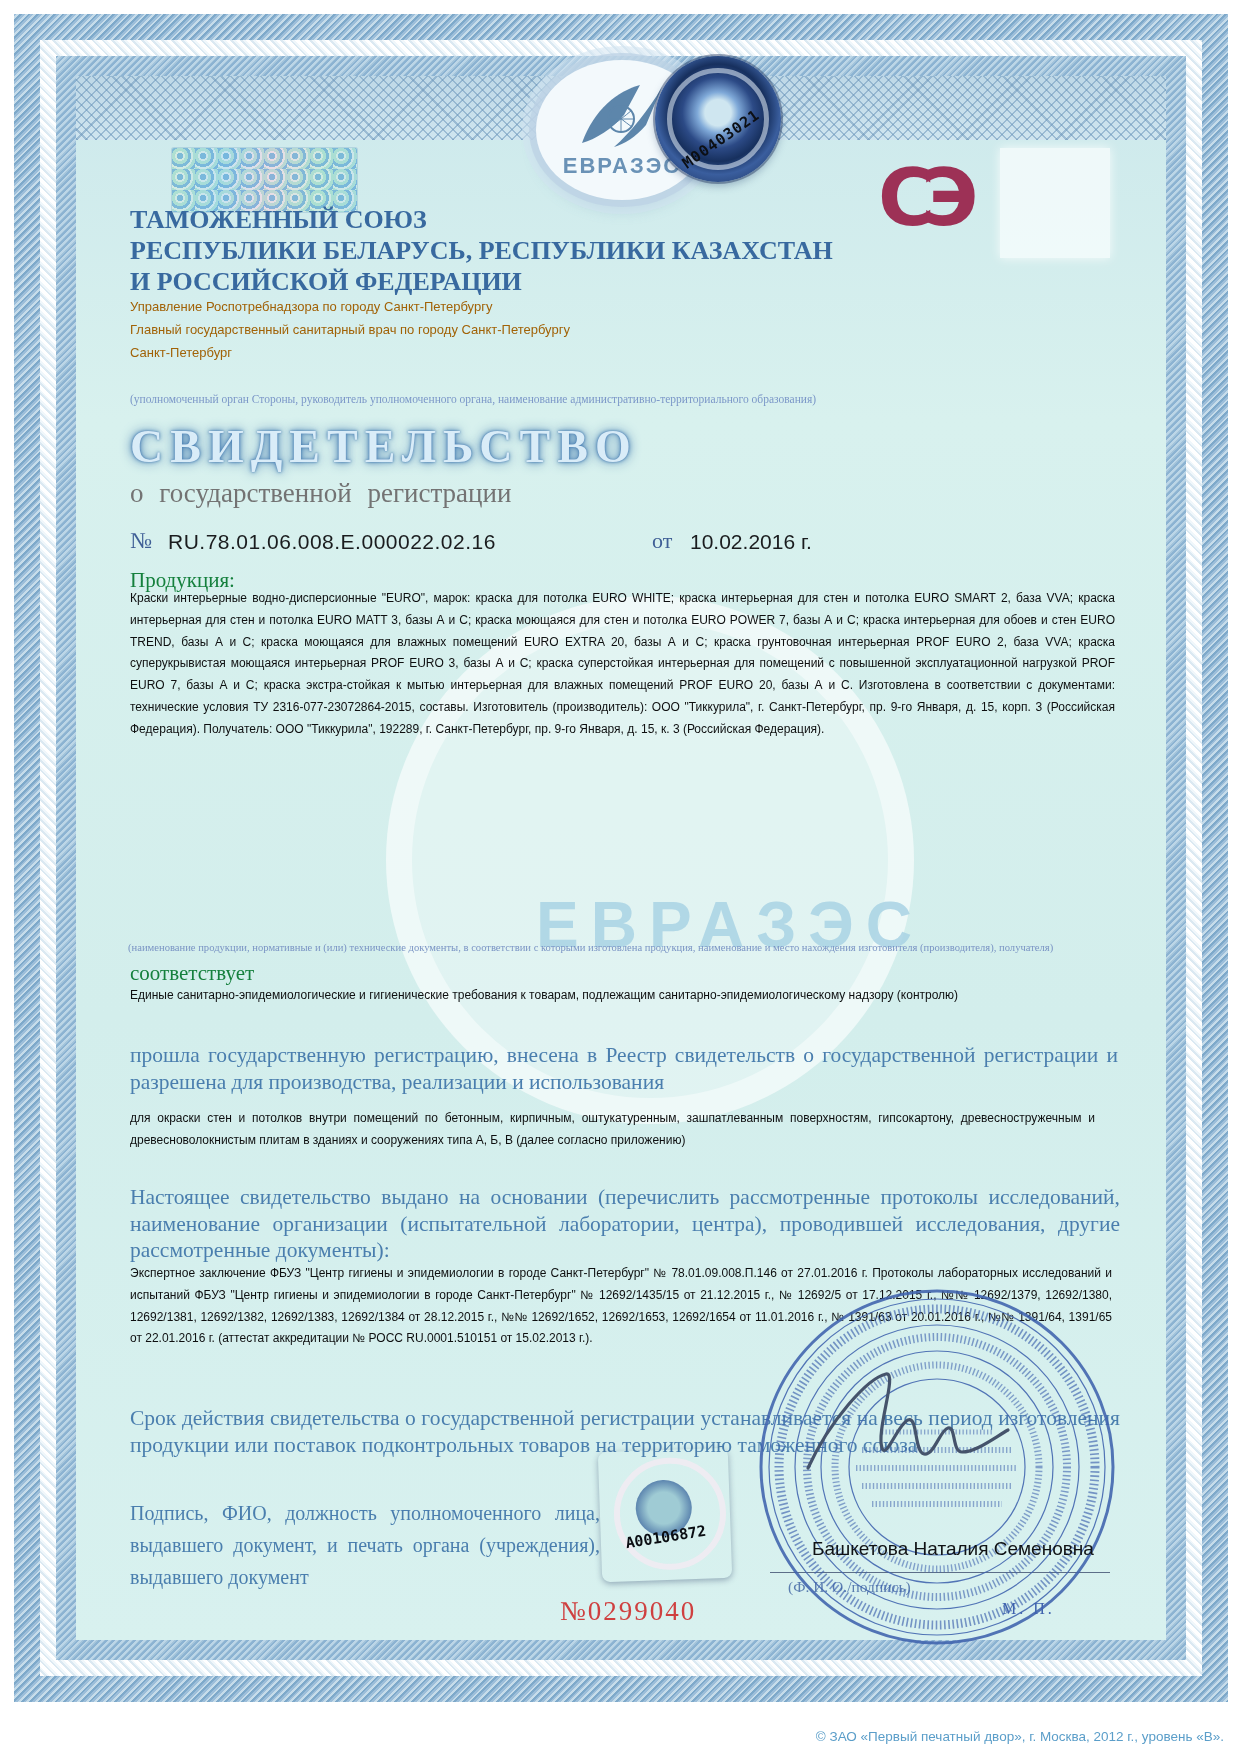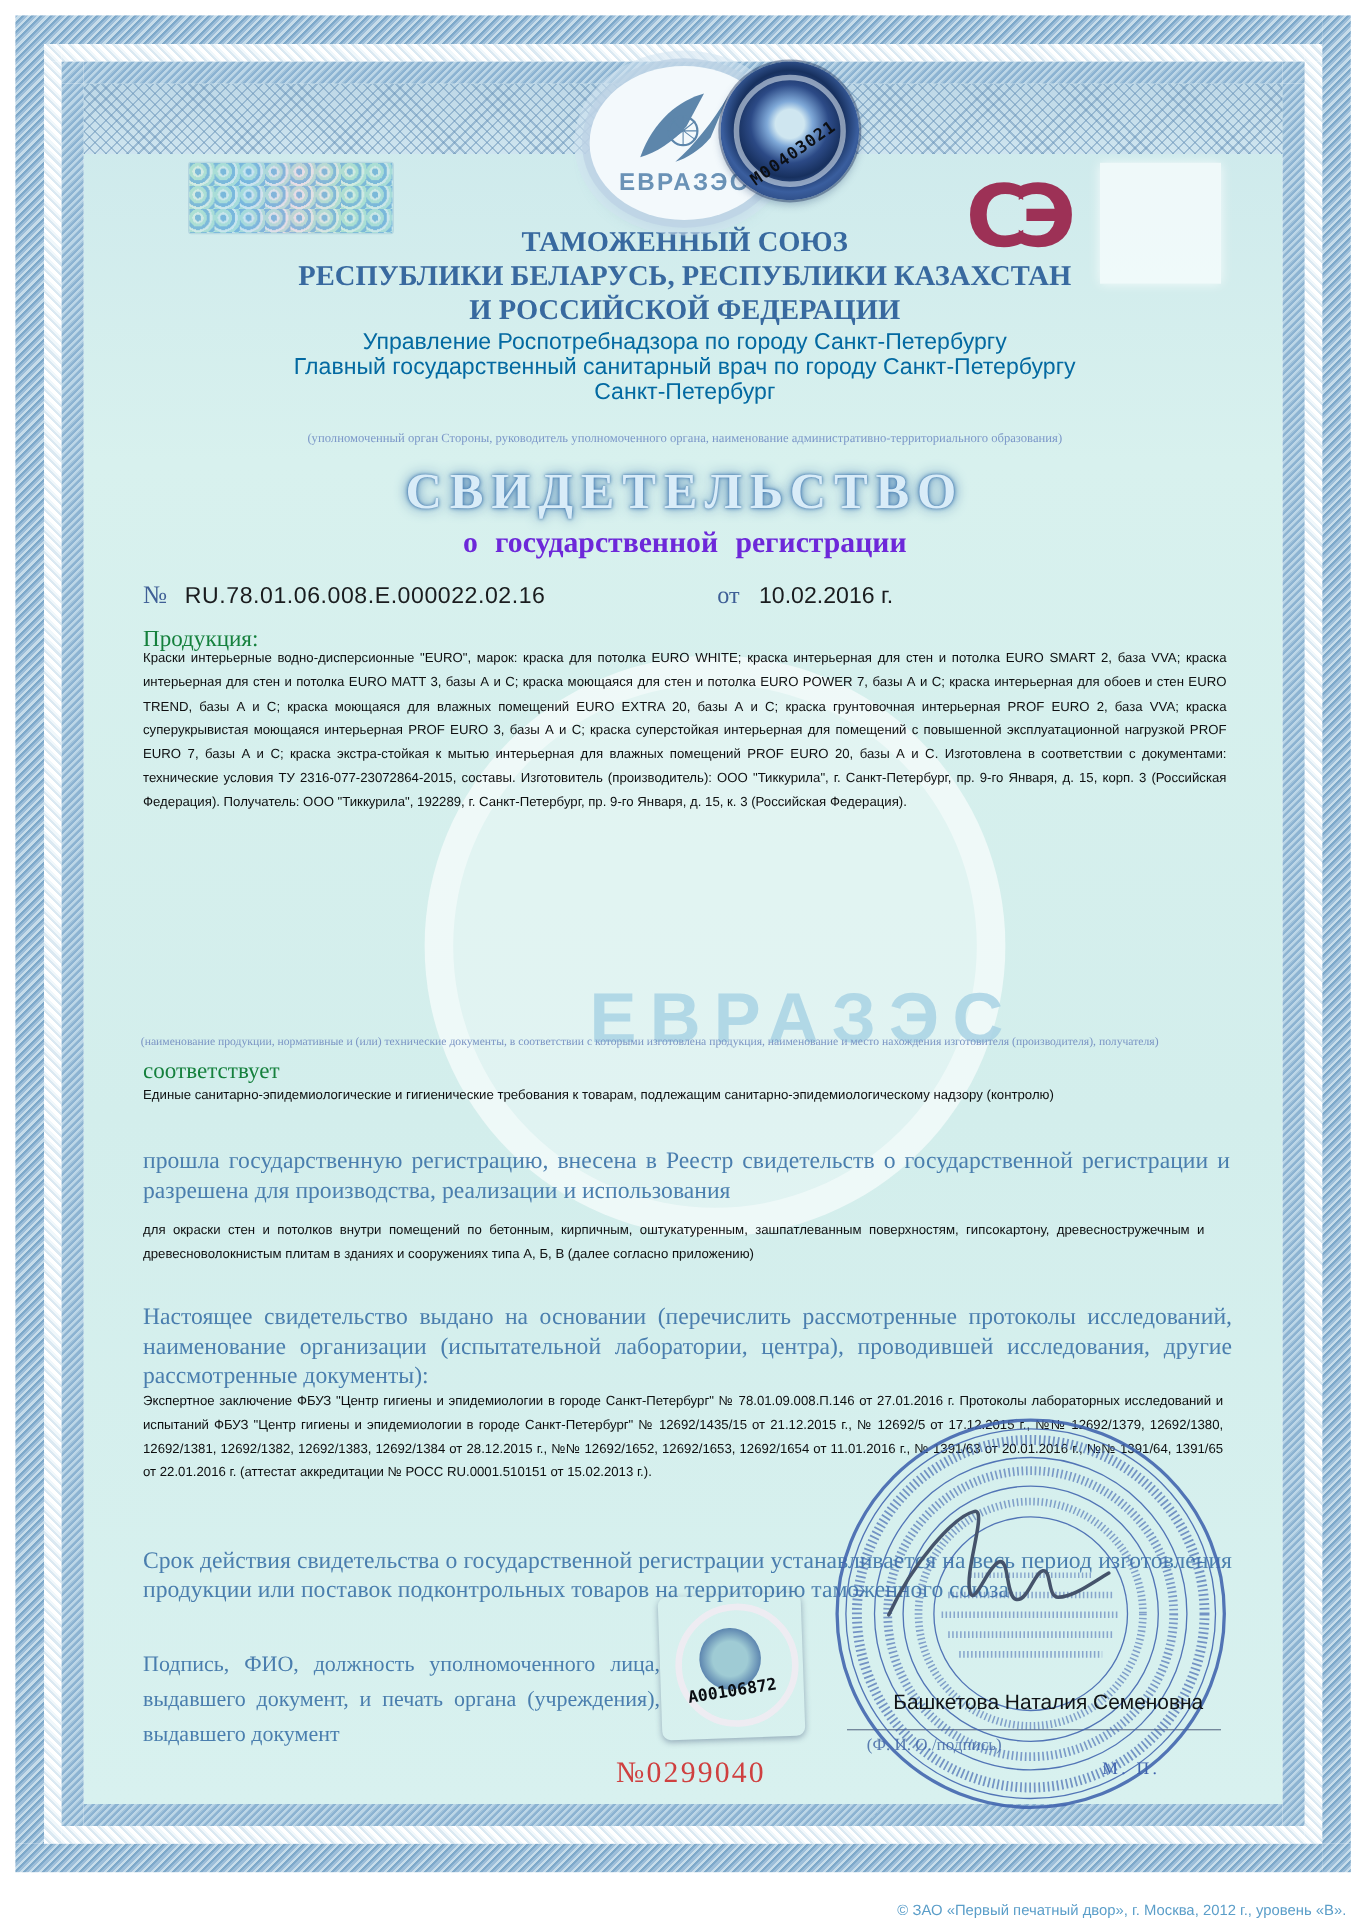--- a/index.html
+++ b/index.html
@@ -48,27 +48,27 @@
   .holo-circ-num{position:absolute;left:-4px;top:74px;width:140px;text-align:center;
     font-family:"DejaVu Sans Mono",monospace;font-size:15px;font-weight:bold;color:#0c0f14;
     transform:rotate(-35deg);letter-spacing:1px;}
   .se-logo{left:878px;top:158px;width:130px;height:84px;z-index:3;
     font-family:"DejaVu Sans",sans-serif;font-weight:bold;font-size:78px;line-height:80px;
     color:#9d3156;letter-spacing:-14px;}
   .light-rect{left:1000px;top:148px;width:110px;height:110px;z-index:2;
     background:rgba(244,252,252,.85);box-shadow:0 0 10px rgba(255,255,255,.8);}
 
   
-  .ctr{left:130px;width:985px;text-align:center;z-index:2;}
+  .ctr{left:130px;width:985px;z-index:2;}
   .org{font-weight:bold;font-size:26px;color:#38699f;}
-  .auth{font-family:"Liberation Sans",sans-serif;font-size:21px;color:#0369a1;}
+  .auth{font-family:"Liberation Sans",sans-serif;font-size:13px;color:#a16207;}
   .caption{font-size:11.5px;color:#7b97c8;}
   .title-main{font-weight:bold;font-size:46px;letter-spacing:7px;color:#d9ecf8;
     text-shadow:0 0 12px rgba(64,120,176,.95),0 0 4px rgba(64,120,176,.9),0 0 2px rgba(64,120,176,.8);}
-  .title-sub{font-weight:bold;font-size:27px;color:#6d28d9;word-spacing:9px;}
+  .title-sub{font-weight:normal;font-size:27px;color:#737373;word-spacing:9px;}
   .ser-blue{color:#4a7eae;font-size:21.5px;line-height:26.5px;text-align:justify;z-index:2;}
   .teal{color:#15803d;font-size:21px;z-index:2;}
   .blk{font-family:"Liberation Sans",sans-serif;color:#0e0f10;font-size:12px;line-height:21.8px;
     text-align:justify;z-index:2;}
   .fine{font-size:10.6px;color:#7a94c4;white-space:nowrap;overflow:hidden;z-index:2;}
 
   
   .wm-circle{left:386px;top:596px;width:528px;height:528px;border-radius:50%;z-index:1;
     background:rgba(255,255,255,.30);border:26px solid rgba(255,255,255,.45);box-sizing:border-box;}
   .wm-text{left:360px;top:888px;width:740px;text-align:center;z-index:1;

